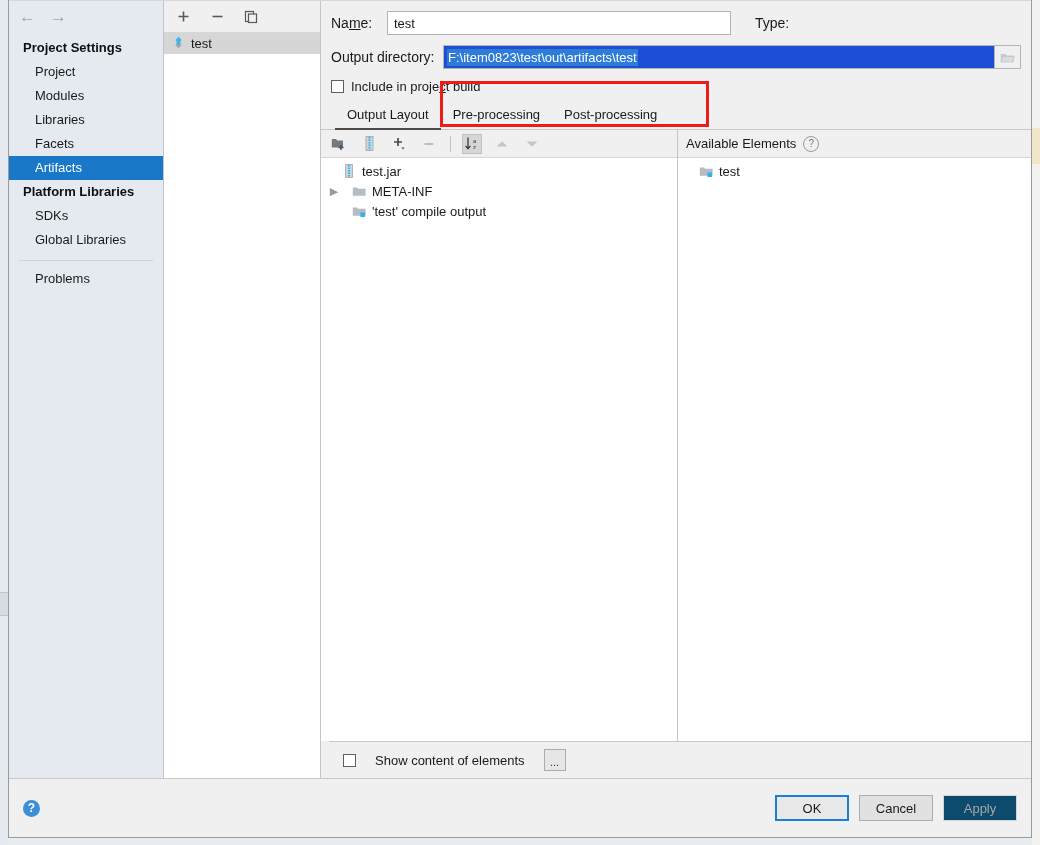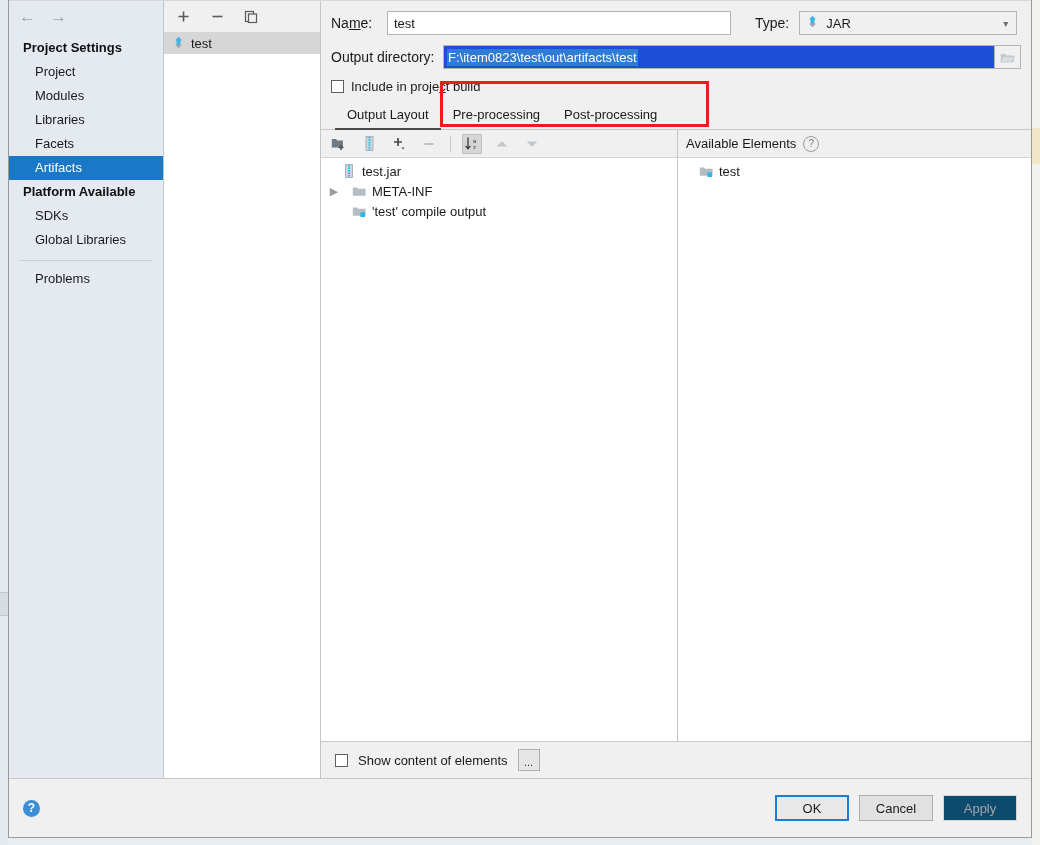--- a/index.html
+++ b/index.html
@@ -471,21 +471,22 @@
 
   
   #show-content-bar {
     flex: none;
     height: 36px;
     background: #f0f0f0;
     border-top: 1px solid #c8c8c8;
     display: flex;
     align-items: center;
     padding-left: 14px;
-    gap: 10px;
+    gap: 19px;
+    margin-left: 8px;
   }
   #ellipsis-button {
     width: 22px; height: 22px;
     box-sizing: border-box;
     border: 1px solid #adadad;
     background: #e6e6e6;
     font-size: 11px;
     color: #3a3a3a;
     display: flex;
     align-items: flex-end;
@@ -564,21 +565,21 @@
         <span class="nav-arrow">←</span>
         <span class="nav-arrow">→</span>
       </div>
       <div id="sidebar-list">
         <div class="sb-group">Project Settings</div>
         <div class="sb-item">Project</div>
         <div class="sb-item">Modules</div>
         <div class="sb-item">Libraries</div>
         <div class="sb-item">Facets</div>
         <div class="sb-item selected">Artifacts</div>
-        <div class="sb-group">Platform Available</div>
+        <div class="sb-group">Platform Libraries</div>
         <div class="sb-item">SDKs</div>
         <div class="sb-item">Global Libraries</div>
         <div class="sb-sep"></div>
         <div class="sb-item">Problems</div>
       </div>
     </div>
 
     <div id="artifact-col">
       <div id="artifact-toolbar">
         <span class="tb-icon">
@@ -612,31 +613,20 @@
       </div>
     </div>
 
     <div id="right-pane">
 
       <div id="form-area">
         <div class="form-row">
           <span class="form-label" id="name-label">Na<u>m</u>e:</span>
           <input id="name-input" type="text" value="test" style="">
           <span class="form-label" id="type-label">Type:</span>
-          <div id="type-select">
-            <span>
-              <svg width="13" height="13" viewBox="0 0 13 13" aria-hidden="true">
-                <path d="M6.5 0.8 L9.6 3.9 L6.5 7 L3.4 3.9 Z" fill="#3cb5e8"></path>
-                <path d="M6.5 6 L9.6 9.1 L6.5 12.2 L3.4 9.1 Z" fill="#9aa7b0"></path>
-                <circle cx="6.5" cy="6.5" r="2.1" fill="#3cb5e8"></circle>
-              </svg>
-            </span>
-            <span>JAR</span>
-            <span id="type-caret">▾</span>
-          </div>
         </div>
 
         <div class="form-row">
           <span class="form-label" id="outdir-label">Output directory:</span>
           <div id="outdir-field-wrap">
             <div id="outdir-input">
               <span id="outdir-text">F:\item0823\test\out\artifacts\test</span>
             </div>
             <div id="outdir-browse">
               <svg width="15" height="13" viewBox="0 0 15 13" aria-hidden="true">

